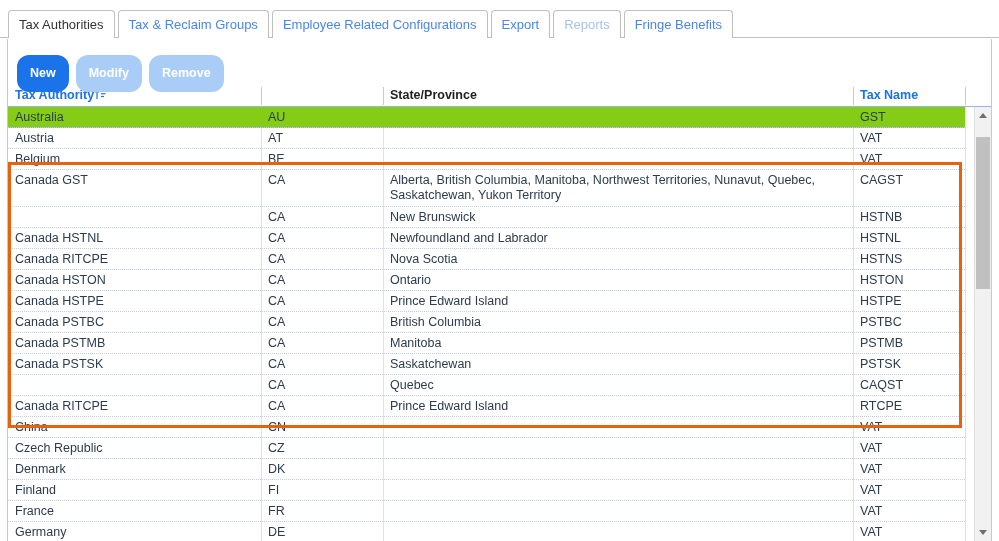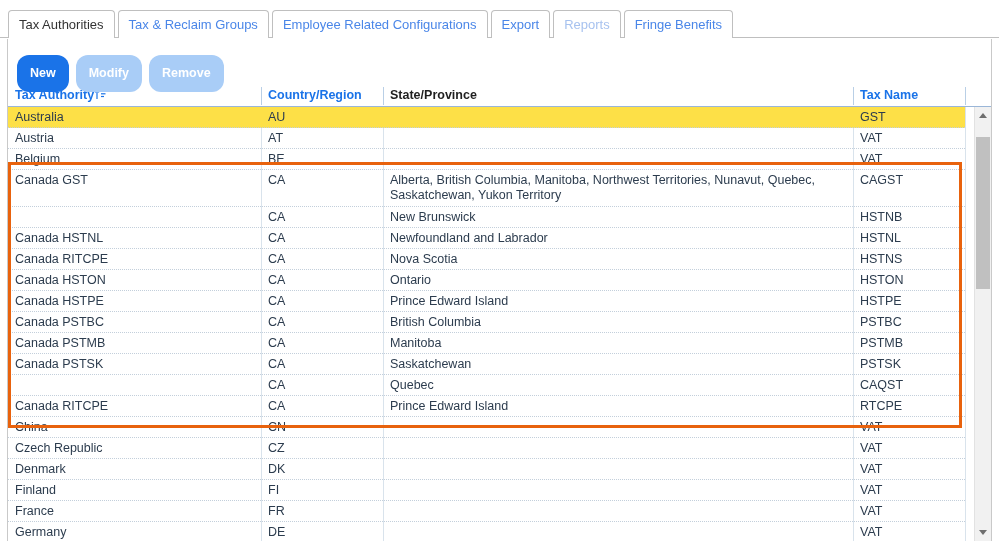--- a/index.html
+++ b/index.html
@@ -168,21 +168,21 @@
     background: #ffffff;
   }
   .row {
     position: relative;
     width: 957px;
     box-sizing: border-box;
     border-bottom: 1px dotted #c3cfdb;
     height: 21px;
   }
   .row.tall { height: 37px; }
-  .row.selected { background: #fde047; }
+  .row.selected { background: #84cc16; }
   .cell {
     position: absolute;
     top: 0;
     font-size: 12.5px;
     color: #2c3c4e;
     padding: 3px 6px 0 7px;
     box-sizing: border-box;
     line-height: 15px;
     white-space: pre-line;
     overflow: hidden;
@@ -281,21 +281,20 @@
   <div class="grid-header">
     <div class="hcell c0">
       <span>Tax Authority</span><span class="sort-ind"><svg width="14" height="11" viewBox="0 0 14 11">
             <path d="M3 10 L3 1 M3 1 L1 3.4 M3 1 L5 3.4" stroke="#1a73e8" stroke-width="1.2" fill="none"></path>
             <rect x="7" y="1.5" width="6" height="1.2" fill="#1a73e8"></rect>
             <rect x="7" y="4.2" width="4.5" height="1.2" fill="#1a73e8"></rect>
             <rect x="7" y="6.9" width="3" height="1.2" fill="#1a73e8"></rect>
           </svg></span>
     </div>
     <div class="hsep" style="left:253px;"></div>
-    <div class="hcell c1">Country/Region</div>
     <div class="hsep" style="left:375px;"></div>
     <div class="hcell c2 dark">State/Province</div>
     <div class="hsep" style="left:845px;"></div>
     <div class="hcell c3">Tax Name</div>
     <div class="hsep" style="left:957px;"></div>
   </div>
 
   <div class="grid-body">
     <div class="vline" style="left:253px; height:434px;"></div>
     <div class="vline" style="left:375px; height:434px;"></div>

